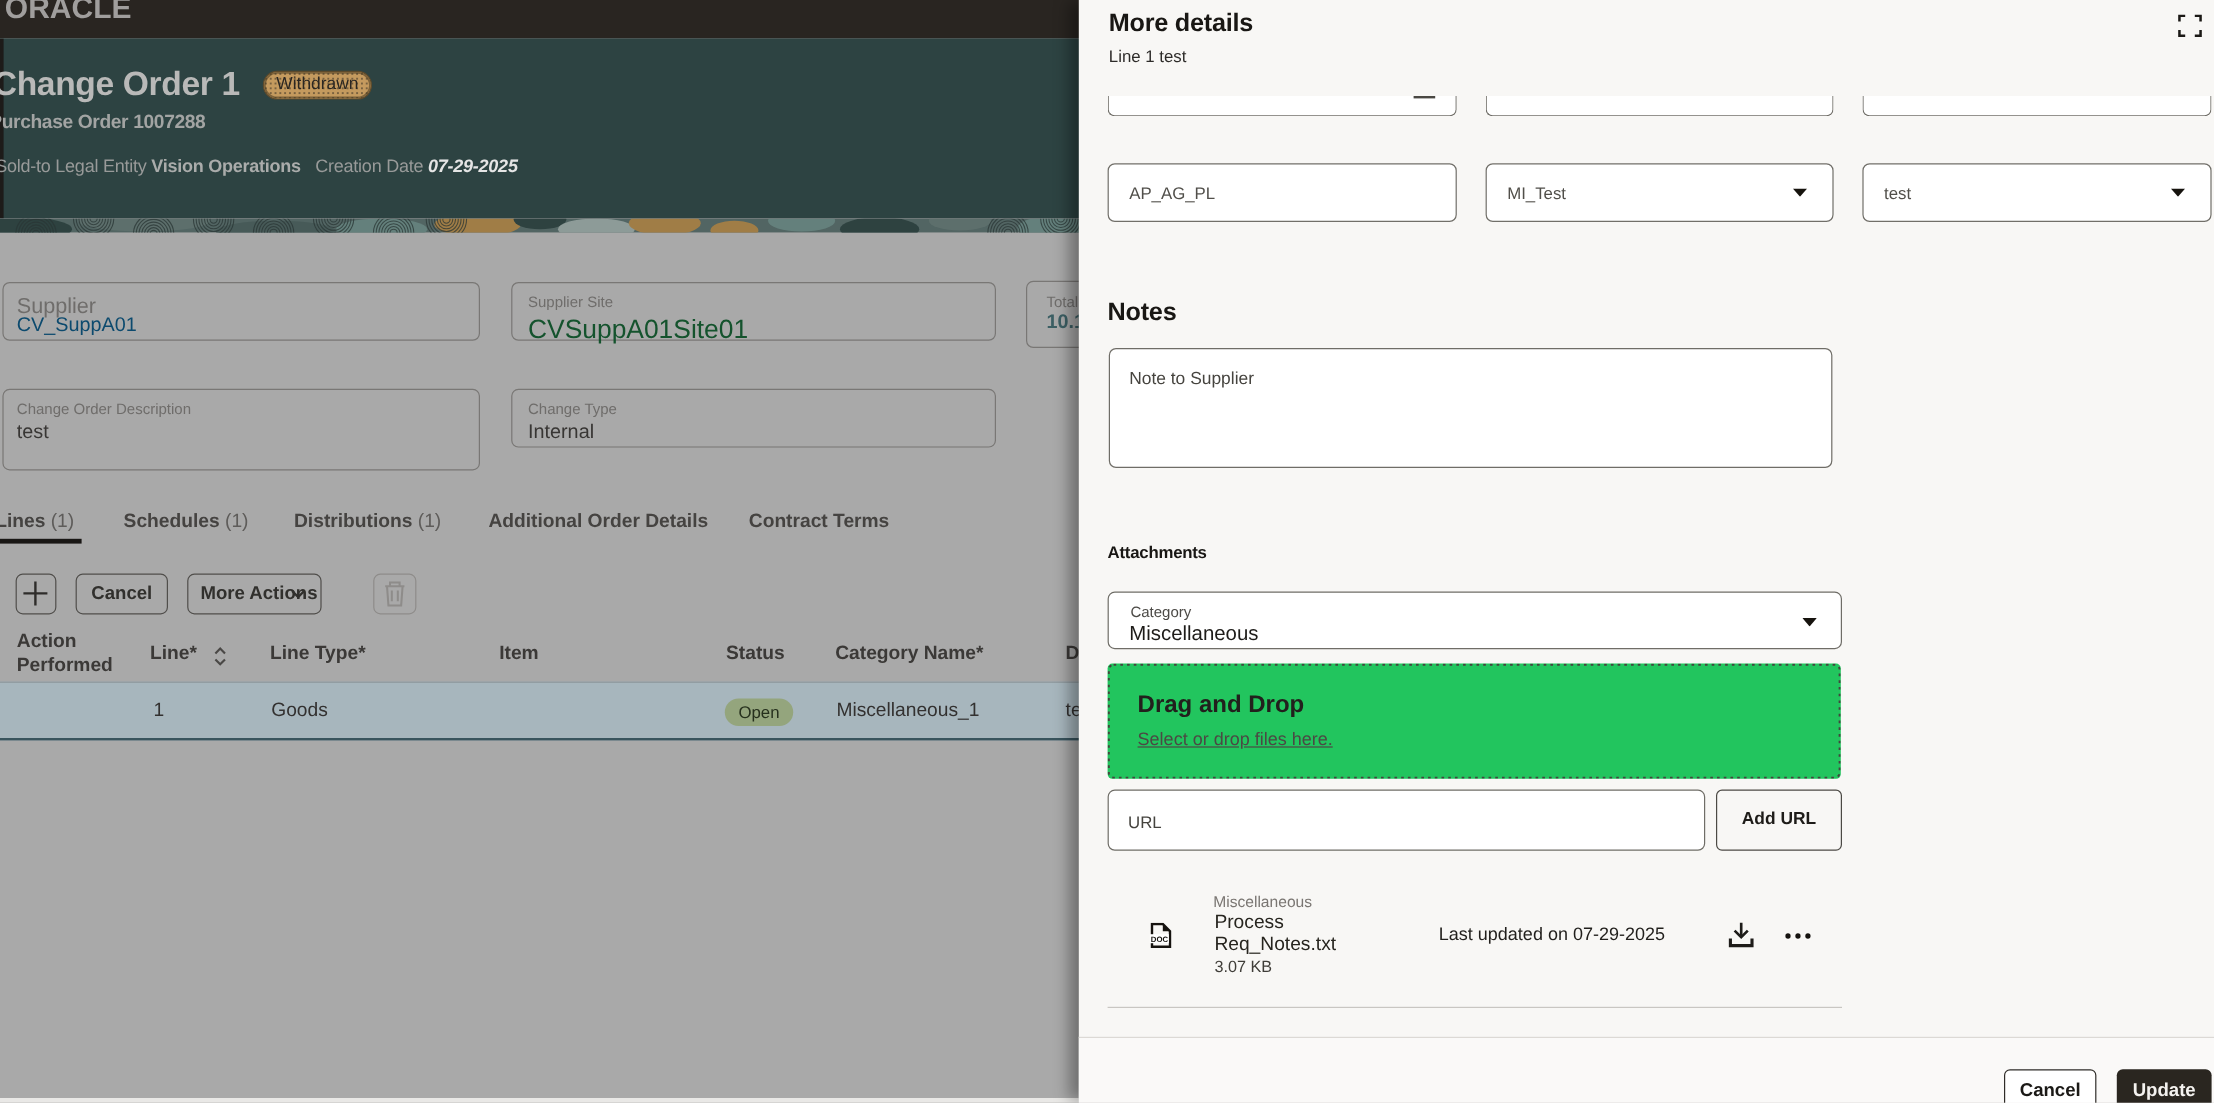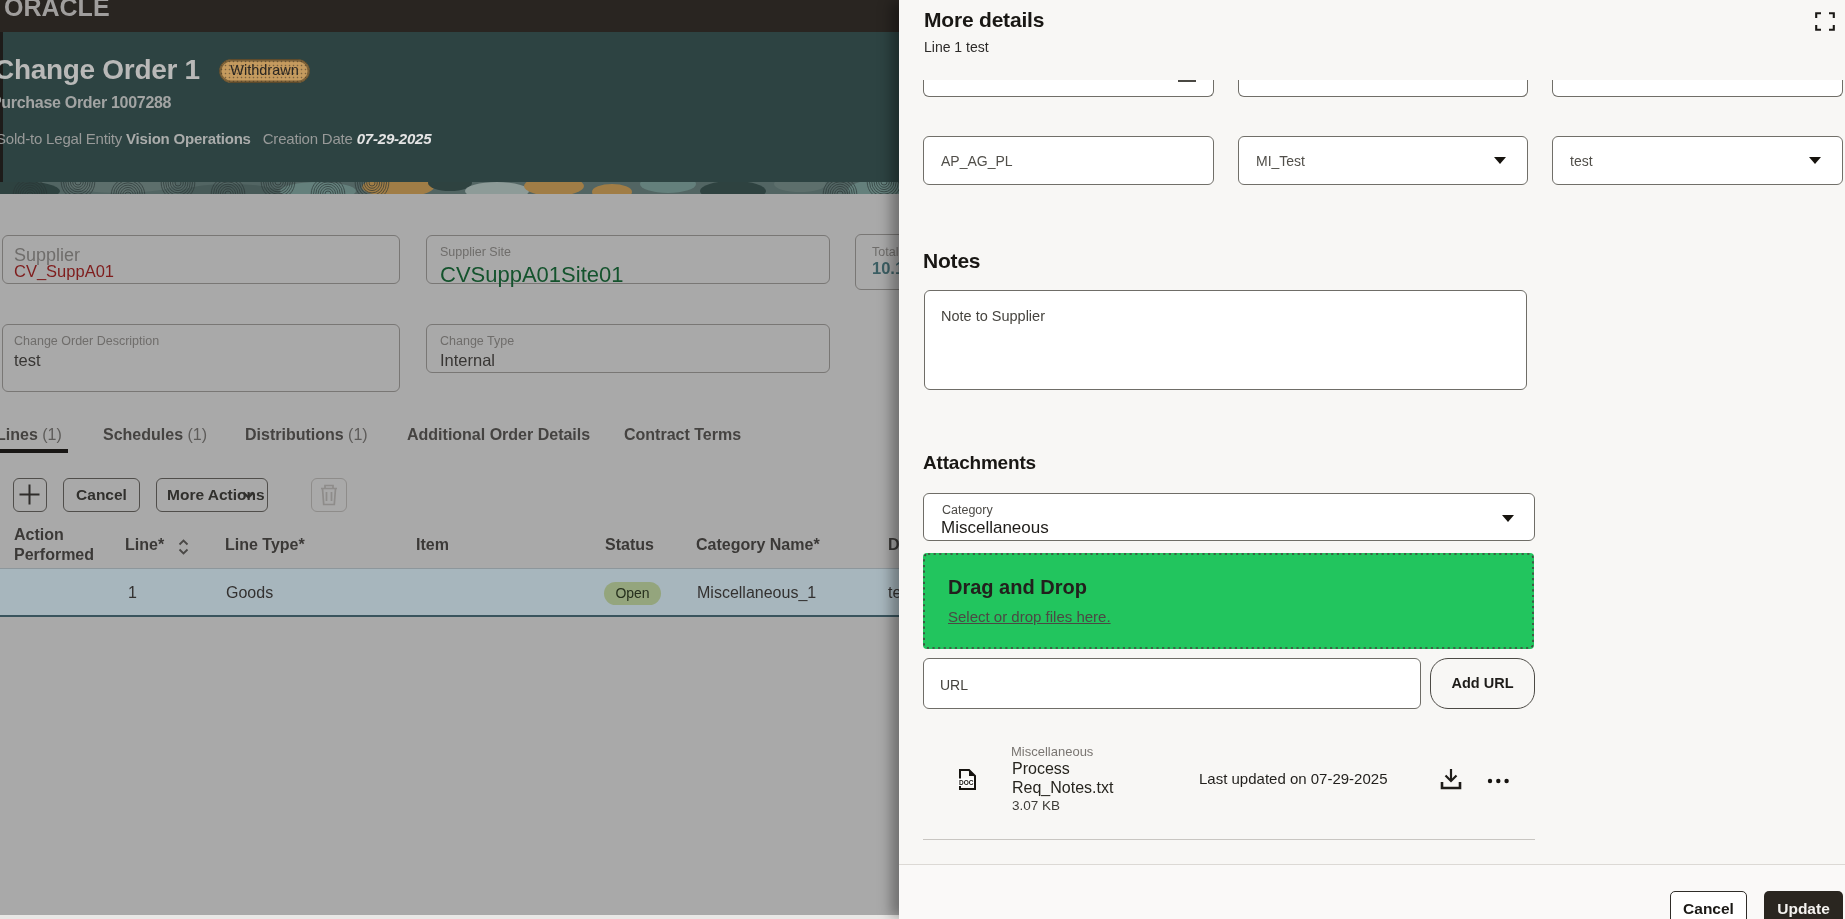--- a/index.html
+++ b/index.html
@@ -110,21 +110,21 @@
           <circle cx="884" cy="0" r="9.9"></circle>
           <circle cx="884" cy="0" r="12.2"></circle>
           <circle cx="884" cy="0" r="14.5"></circle>
           <circle cx="884" cy="0" r="16.8"></circle>
         </g>
     </svg>
   </div>
 
   <div class="abs" style="left:2px;top:235px;width:398px;height:49px;border:1px solid #797775;border-radius:6px;"></div>
   <span class="abs" style="left:14px;top:245px;font-size:18px;color:#6f6d6b;">Supplier</span>
-  <span class="abs" style="left:14px;top:262px;font-size:16.5px;color:#7f1d1d;">CV_SuppA01</span>
+  <span class="abs" style="left:14px;top:262px;font-size:16.5px;color:#0c4a6e;">CV_SuppA01</span>
 
   <div class="abs" style="left:426px;top:235px;width:404px;height:49px;border:1px solid #797775;border-radius:6px;"></div>
   <span class="abs" style="left:440px;top:245px;font-size:12.5px;color:#6f6d6b;">Supplier Site</span>
   <span class="abs" style="left:440px;top:262px;font-size:22px;color:#14532d;">CVSuppA01Site01</span>
 
   <div class="abs" style="left:855px;top:234px;width:400px;height:56px;border:1px solid #797775;border-radius:6px;"></div>
   <span class="abs" style="left:872px;top:245px;font-size:12.5px;color:#6f6d6b;">Total</span>
   <span class="abs" style="left:872px;top:259px;font-size:16.5px;font-weight:700;color:#3c5f64;">10.1</span>
 
   <div class="abs" style="left:2px;top:324px;width:398px;height:68px;border:1px solid #797775;border-radius:6px;"></div>
@@ -221,39 +221,39 @@
     <svg class="abs" style="right:21px;top:20px;" width="12" height="7">
         <path d="M0 0 H12 L6 7 Z" fill="#16130e"></path>
       </svg>
   </div>
 
   <span class="abs" style="left:24px;top:249px;font-size:21px;font-weight:700;letter-spacing:-0.2px;color:#191714;">Notes</span>
   <div class="abs" style="left:25px;top:290px;width:603px;height:100px;background:#fff;border:1px solid #6f6d67;border-radius:6px;">
     <span class="abs" style="left:16px;top:17px;font-size:14.5px;color:#46443f;">Note to Supplier</span>
   </div>
 
-  <span class="abs" style="left:24px;top:452px;font-size:19px;font-weight:700;letter-spacing:-0.2px;color:#191714;">Attachments</span>
+  <span class="abs" style="left:24px;top:452px;font-size:14px;font-weight:700;letter-spacing:-0.2px;color:#191714;">Attachments</span>
   <div class="abs" style="left:24px;top:493px;width:612px;height:48px;background:#fff;border:1px solid #6f6d67;border-radius:6px;">
     <span class="abs" style="left:18px;top:9px;font-size:12.5px;color:#4c4a46;">Category</span>
     <span class="abs" style="left:17px;top:24px;font-size:17px;color:#1e1c19;">Miscellaneous</span>
     <svg class="abs" style="right:20px;top:21px;" width="12" height="7">
         <path d="M0 0 H12 L6 7 Z" fill="#16130e"></path>
       </svg>
   </div>
   <div class="abs" style="left:24px;top:553px;width:611px;height:96px;background:#22c55e;border-radius:4px;">
     <svg class="abs" style="left:0;top:0;" width="611" height="96">
         <rect x="1" y="1" width="609" height="94" rx="4" fill="none" stroke="#45433e" stroke-width="1.6" stroke-dasharray="2.2 3.4"></rect>
       </svg>
     <span class="abs" style="left:25px;top:23px;font-size:20px;font-weight:700;color:#22201d;">Drag and Drop</span>
     <span class="abs" style="left:25px;top:55px;font-size:15px;color:#4b4944;text-decoration:underline;">Select or drop files here.</span>
   </div>
   <div class="abs" style="left:24px;top:658px;width:498px;height:51px;background:#fff;border:1px solid #6f6d67;border-radius:6px;">
     <span class="abs" style="left:16px;top:18px;font-size:14px;color:#45433e;">URL</span>
   </div>
-  <div class="abs" style="left:531px;top:658px;width:105px;height:51px;border:1px solid #4c4a45;border-radius:18px;text-align:center;line-height:49px;font-size:14.5px;font-weight:700;color:#1e1c19;">Add URL</div>
+  <div class="abs" style="left:531px;top:658px;width:105px;height:51px;border:1px solid #4c4a45;border-radius:5px;text-align:center;line-height:49px;font-size:14.5px;font-weight:700;color:#1e1c19;">Add URL</div>
 
   <svg class="abs" style="left:59px;top:769px;" width="19" height="21" viewBox="0 0 19 21">
     <path d="M2 1 H11 L17 7 V20 H2 Z" fill="none" stroke="#16130f" stroke-width="2"></path>
     <path d="M11 1 L11 7 L17 7 Z" fill="#16130f"></path>
     <rect x="0" y="9.5" width="16" height="7.5" fill="#fff"></rect>
     <text x="1" y="16" font-family="Liberation Sans" font-size="6.5" font-weight="700" fill="#16130f">DOC</text>
   </svg>
   <span class="abs" style="left:112px;top:744px;font-size:13px;color:#7a7672;">Miscellaneous</span>
   <span class="abs" style="left:113px;top:760px;font-size:16px;color:#27251f;">Process</span>
   <span class="abs" style="left:113px;top:779px;font-size:16px;color:#27251f;">Req_Notes.txt</span>

